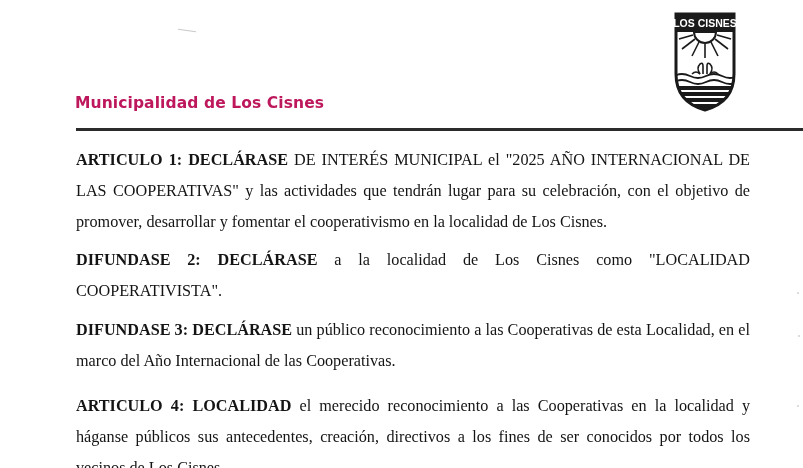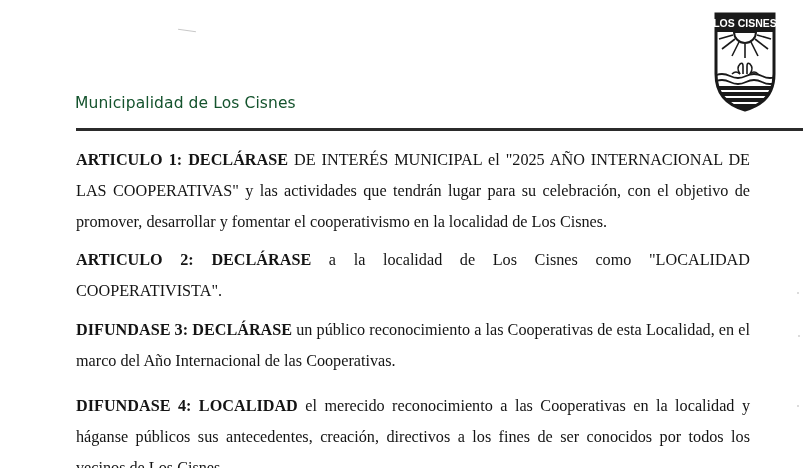--- a/index.html
+++ b/index.html
@@ -6,26 +6,26 @@
   body {
     width: 803px; height: 468px; overflow: hidden;
     background: #ffffff; position: relative;
     color: #111111;
   }
   .stray-mark {
     position: absolute; left: 178px; top: 30px; width: 18px; height: 1px;
     background: #c8c8c8; transform: rotate(8deg);
   }
   .logo {
-    position: absolute; left: 714px; top: 12px; width: 84px; height: 100px;
+    position: absolute; left: 674px; top: 12px; width: 84px; height: 100px;
   }
   .org-title {
     position: absolute; left: 75px; top: 94px;
-    font-family: "DejaVu Sans", sans-serif; font-weight: normal;
-    font-size: 15.5px; color: #14532d; letter-spacing: 0.1px;
+    font-family: "DejaVu Sans", sans-serif; font-weight: bold;
+    font-size: 15.5px; color: #be185d; letter-spacing: 0.1px;
   }
   .header-rule {
     position: absolute; left: 76px; top: 128px; width: 727px; height: 3px;
     background: #2b2b2b;
   }
   .article {
     position: absolute; left: 76px; width: 674px;
     font-family: Liberation Serif, serif; font-size: 16.2px;
     line-height: 31px; text-align: justify; color: #141414;
     margin: 0;
@@ -90,25 +90,25 @@
 
 <div class="org-title">Municipalidad de Los Cisnes</div>
 <div class="header-rule"></div>
 
 <p class="article a1">
   <b>ARTICULO 1:</b>
   <b>DECLÁRASE</b><span> DE INTERÉS MUNICIPAL el "2025 AÑO INTERNACIONAL DE LAS COOPERATIVAS" y las actividades que tendrán lugar para su celebración, con el objetivo de promover, desarrollar y fomentar el cooperativismo en la localidad de Los Cisnes.</span>
 </p>
 
 <p class="article a2">
-  <b>ARTICULO 2:</b>
+  <b>DIFUNDASE 2:</b>
   <b>DECLÁRASE</b><span> a la localidad de Los Cisnes como "LOCALIDAD COOPERATIVISTA".</span>
 </p>
 
 <p class="article a3">
   <b>DIFUNDASE 3:</b>
   <b>DECLÁRASE</b><span> un público reconocimiento a las Cooperativas de esta Localidad, en el marco del Año Internacional de las Cooperativas.</span>
 </p>
 
 <p class="article a4">
-  <b>DIFUNDASE 4:</b>
+  <b>ARTICULO 4:</b>
   <b>LOCALIDAD</b><span> el merecido reconocimiento a las Cooperativas en la localidad y háganse públicos sus antecedentes, creación, directivos a los fines de ser conocidos por todos los vecinos de Los Cisnes.</span>
 </p>
 
 </body></html>

